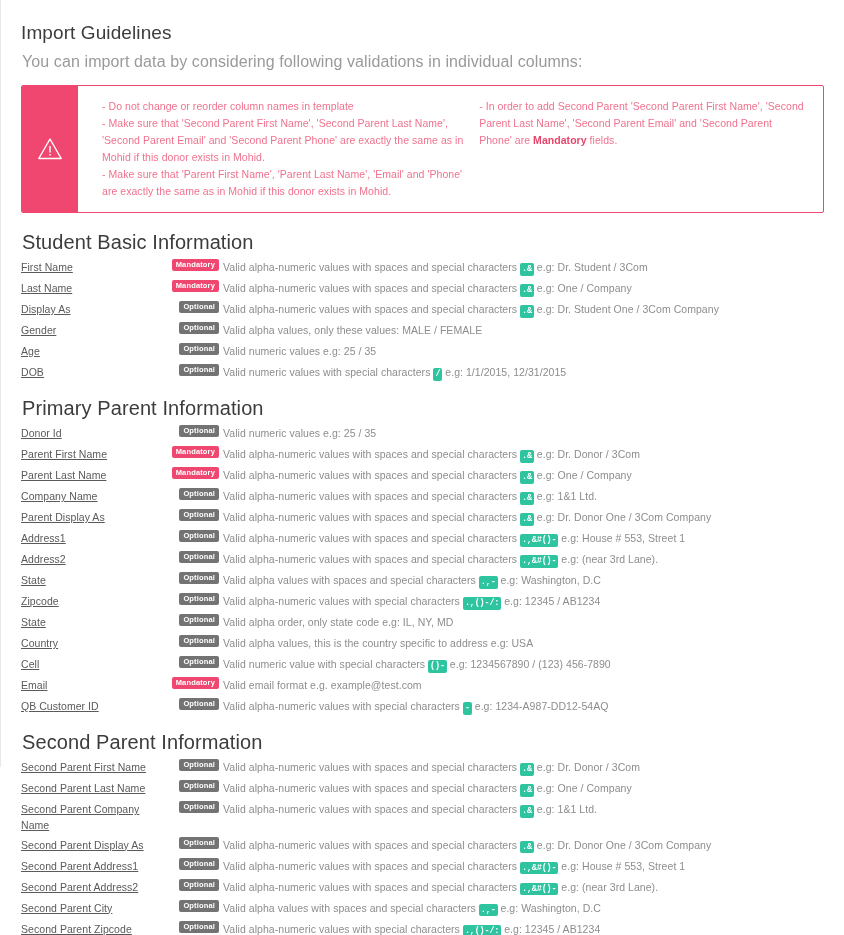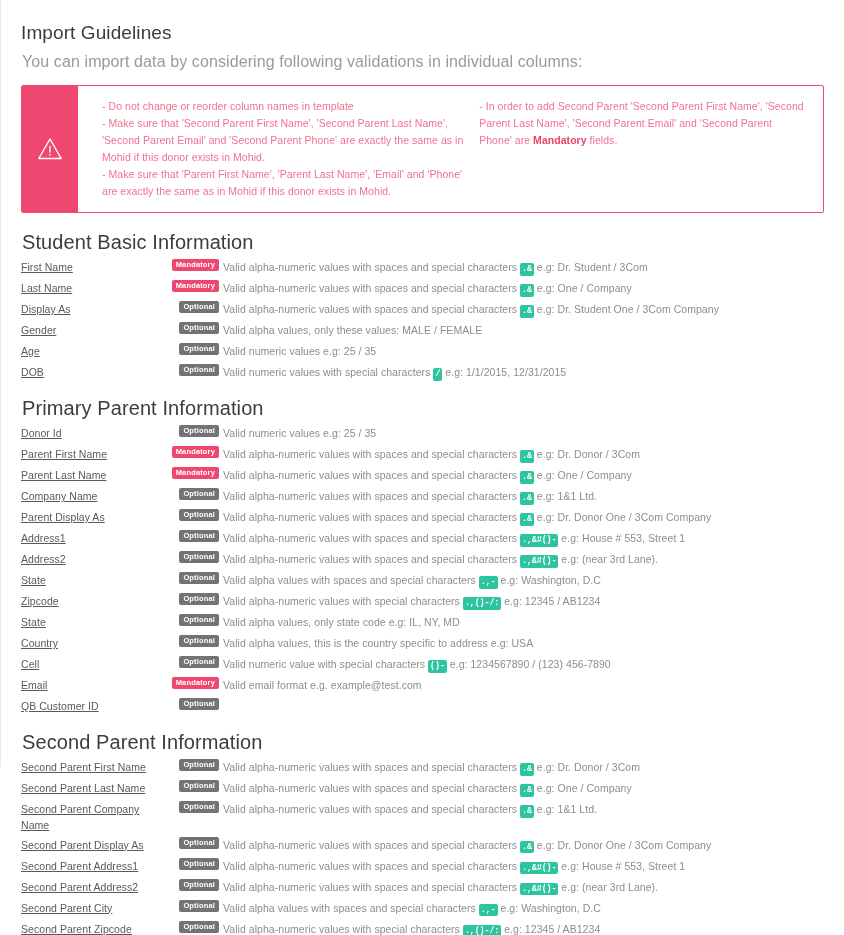--- a/index.html
+++ b/index.html
@@ -249,40 +249,41 @@
           <div class="row-desc"><span>Valid alpha values with spaces and special characters</span> <span class="chip">.,-</span> <span class="eg">e.g: Washington, D.C</span></div>
         </div>
         <div class="row">
           <div class="row-label">Zipcode</div>
           <div class="row-badgecol"><span class="badge optional">Optional</span></div>
           <div class="row-desc"><span>Valid alpha-numeric values with special characters</span> <span class="chip">.,()-/:</span> <span class="eg">e.g: 12345 / AB1234</span></div>
         </div>
         <div class="row">
           <div class="row-label">State</div>
           <div class="row-badgecol"><span class="badge optional">Optional</span></div>
-          <div class="row-desc"><span>Valid alpha values, only state code e.g: IL, NY, MD</span></div>
+          <div class="row-desc"><span>Valid alpha order, only state code e.g: IL, NY, MD</span></div>
         </div>
         <div class="row">
           <div class="row-label">Country</div>
           <div class="row-badgecol"><span class="badge optional">Optional</span></div>
           <div class="row-desc"><span>Valid alpha values, this is the country specific to address e.g: USA</span></div>
         </div>
         <div class="row">
           <div class="row-label">Cell</div>
           <div class="row-badgecol"><span class="badge optional">Optional</span></div>
           <div class="row-desc"><span>Valid numeric value with special characters</span> <span class="chip">()-</span> <span class="eg">e.g: 1234567890 / (123) 456-7890</span></div>
         </div>
         <div class="row">
           <div class="row-label">Email</div>
           <div class="row-badgecol"><span class="badge mandatory">Mandatory</span></div>
           <div class="row-desc"><span>Valid email format e.g. example@test.com</span></div>
         </div>
         <div class="row">
           <div class="row-label">QB Customer ID</div>
           <div class="row-badgecol"><span class="badge optional">Optional</span></div>
+          <div class="row-desc"><span>Valid alpha-numeric values with special characters</span> <span class="chip">-</span> <span class="eg">e.g: 1234-A987-DD12-54AQ</span></div>
         </div>
       </div>
       <div class="section">
         <div class="section-title">Second Parent Information</div>
         <div class="row">
           <div class="row-label">Second Parent First Name</div>
           <div class="row-badgecol"><span class="badge optional">Optional</span></div>
           <div class="row-desc"><span>Valid alpha-numeric values with spaces and special characters</span> <span class="chip">.&amp;</span> <span class="eg">e.g: Dr. Donor / 3Com</span></div>
         </div>
         <div class="row">

